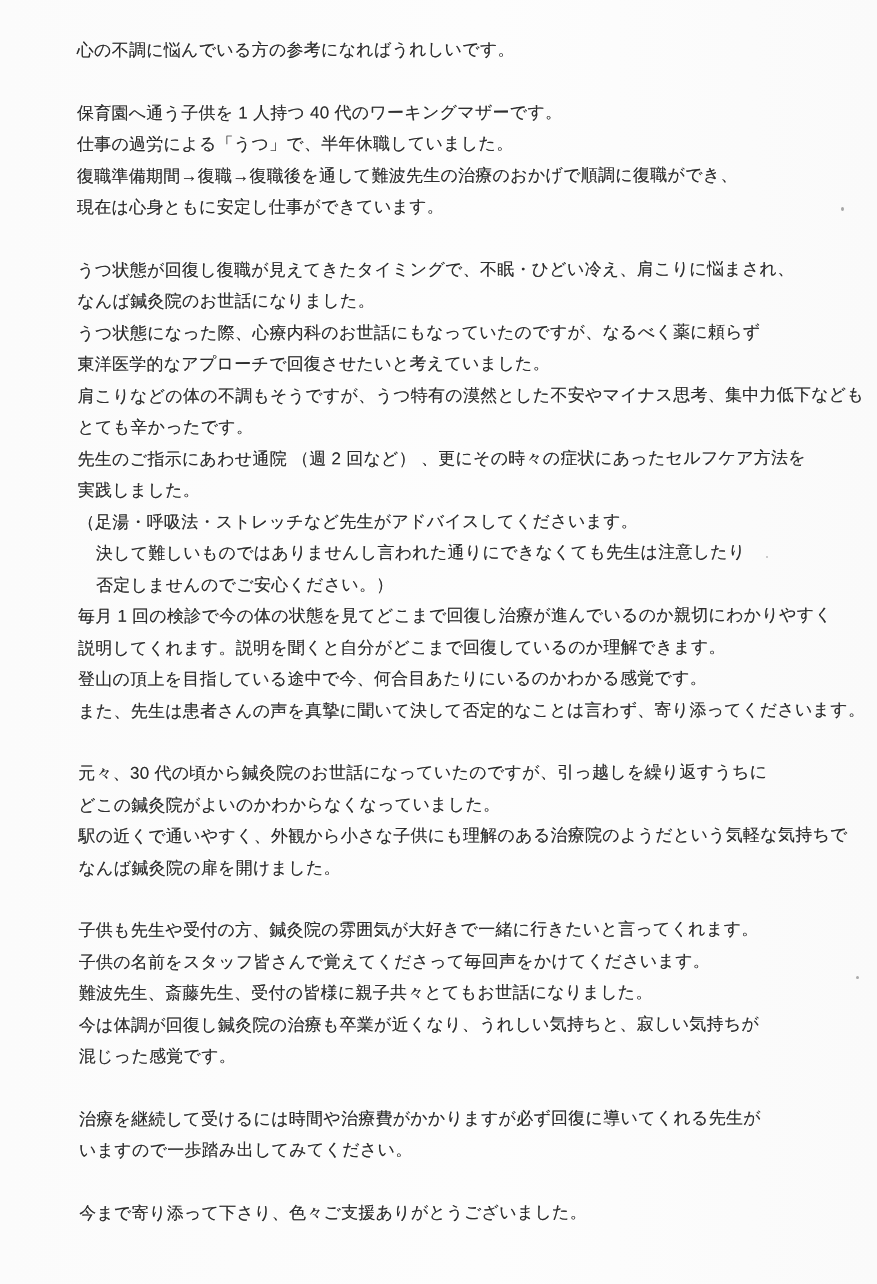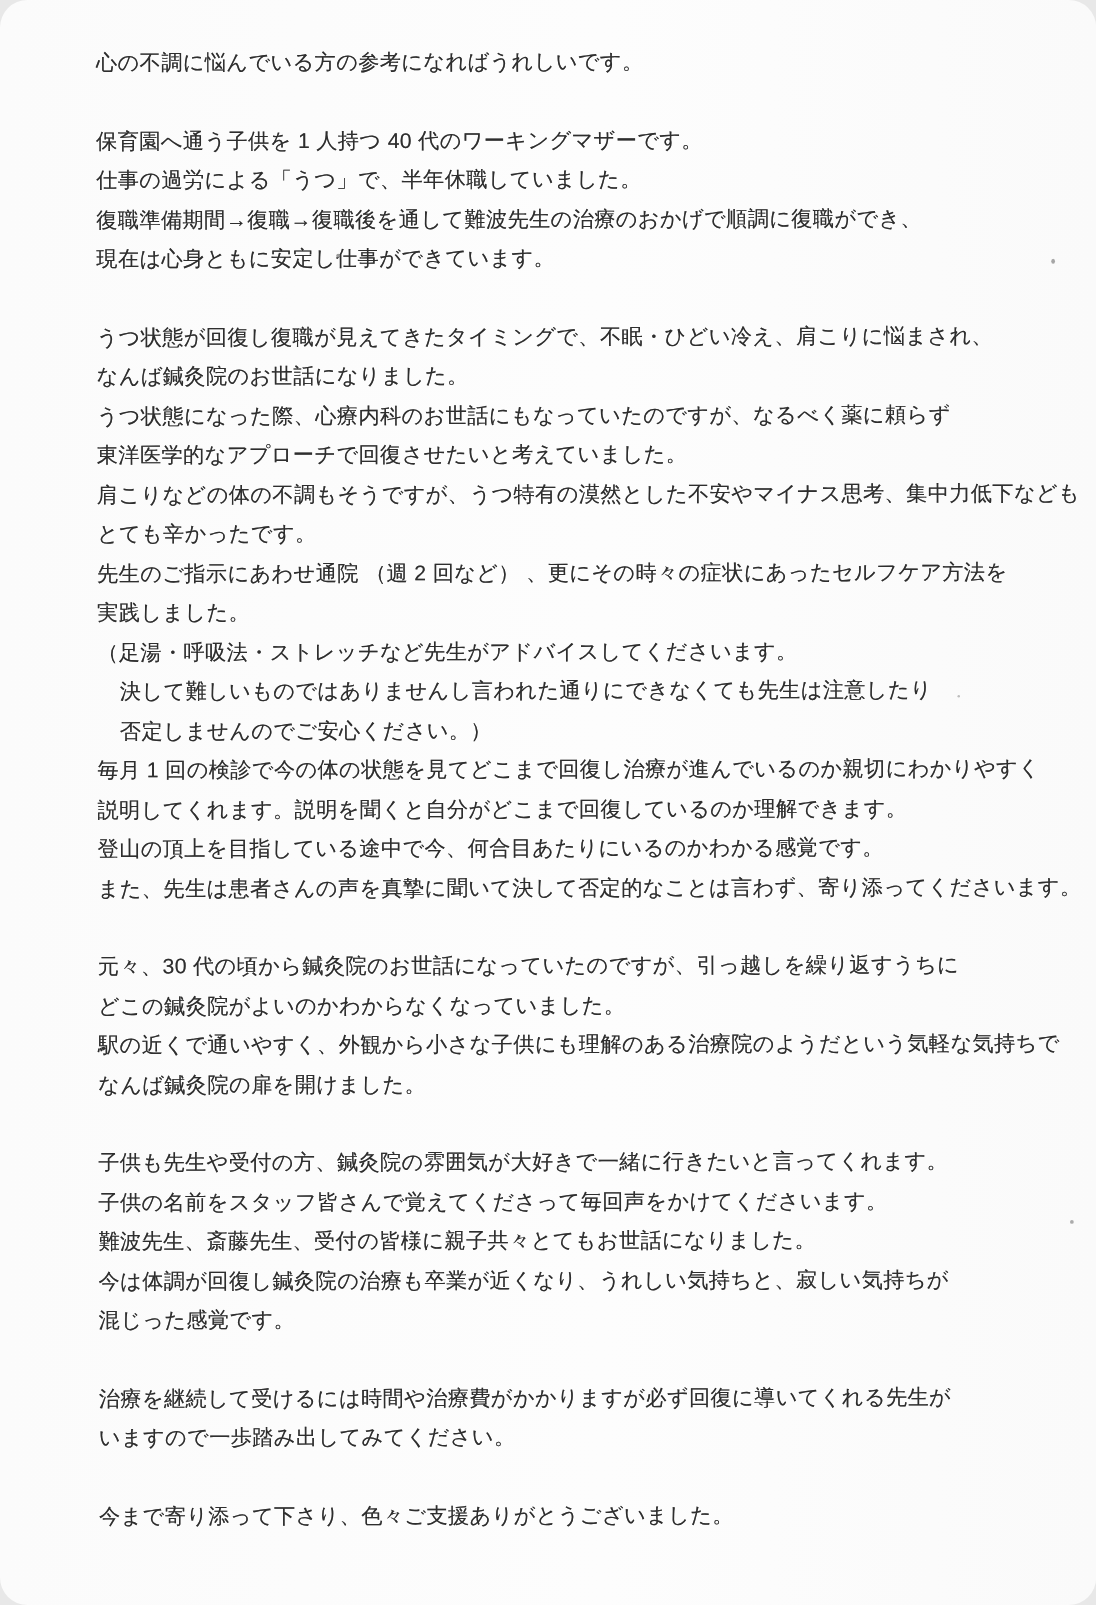--- a/index.html
+++ b/index.html
@@ -9,21 +9,20 @@
   }
   .page {
     position: relative;
     width: 877px;
     height: 1284px;
     margin: 0 auto;
     background: linear-gradient(90deg, #fbfbfb 0%, #fdfdfd 55%, #fafafa 100%);
     overflow: hidden;
     font-family: "Liberation Sans", sans-serif;
     color: #2e2e2e;
-    border-radius: 22px;
   }
   .doc {
     position: absolute;
     left: 78px;
     top: 34px;
     width: 780px;
     transform: rotate(-0.12deg);
   }
   .para {
     margin: 0 0 31px 0;

